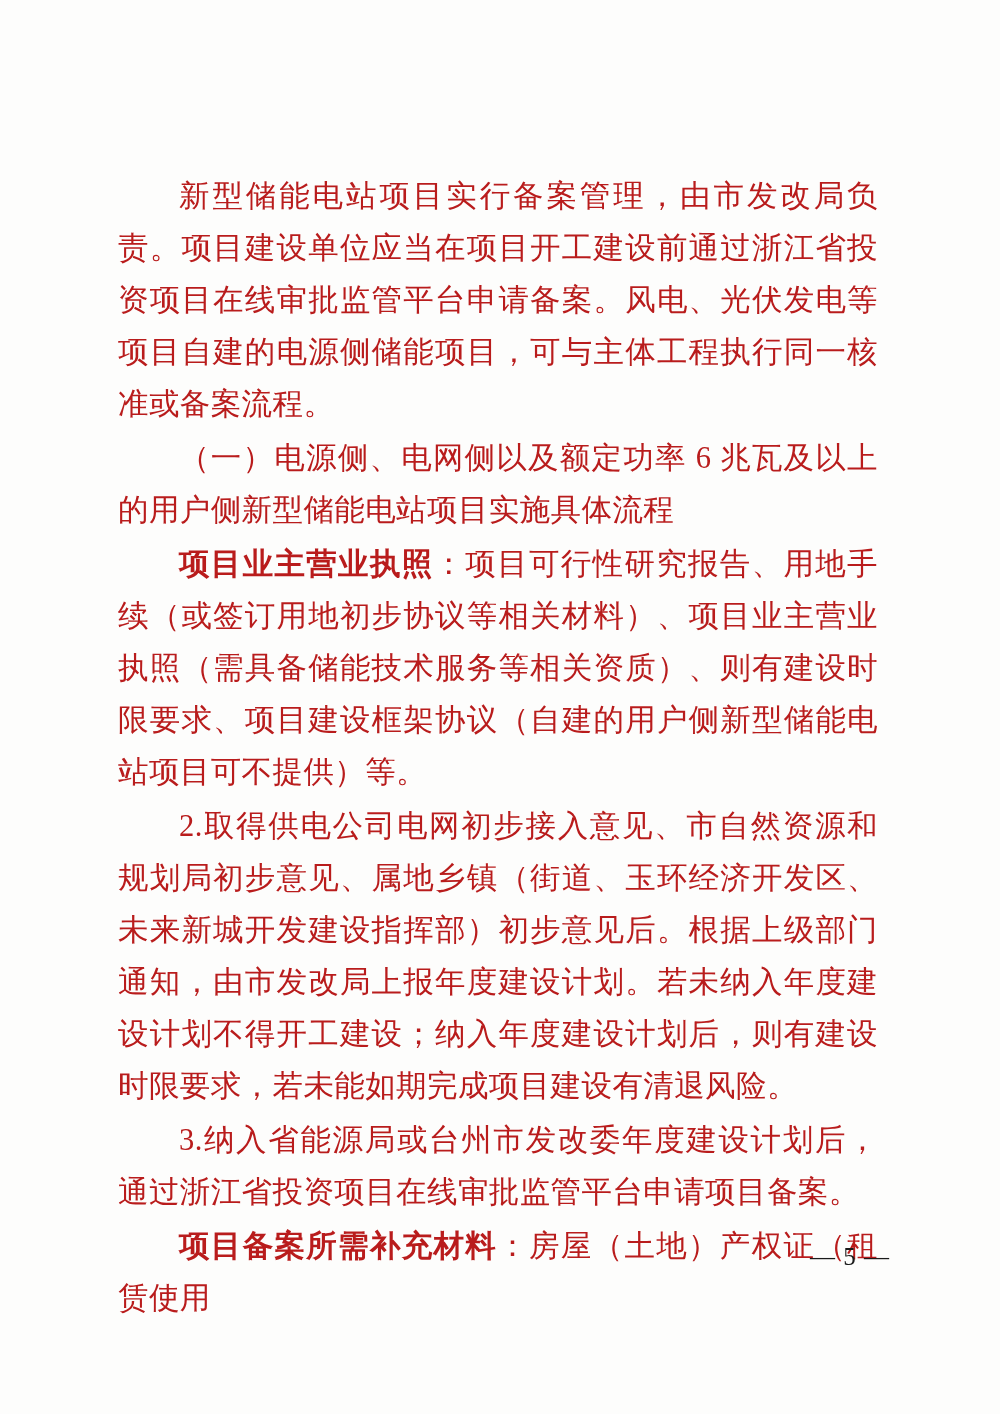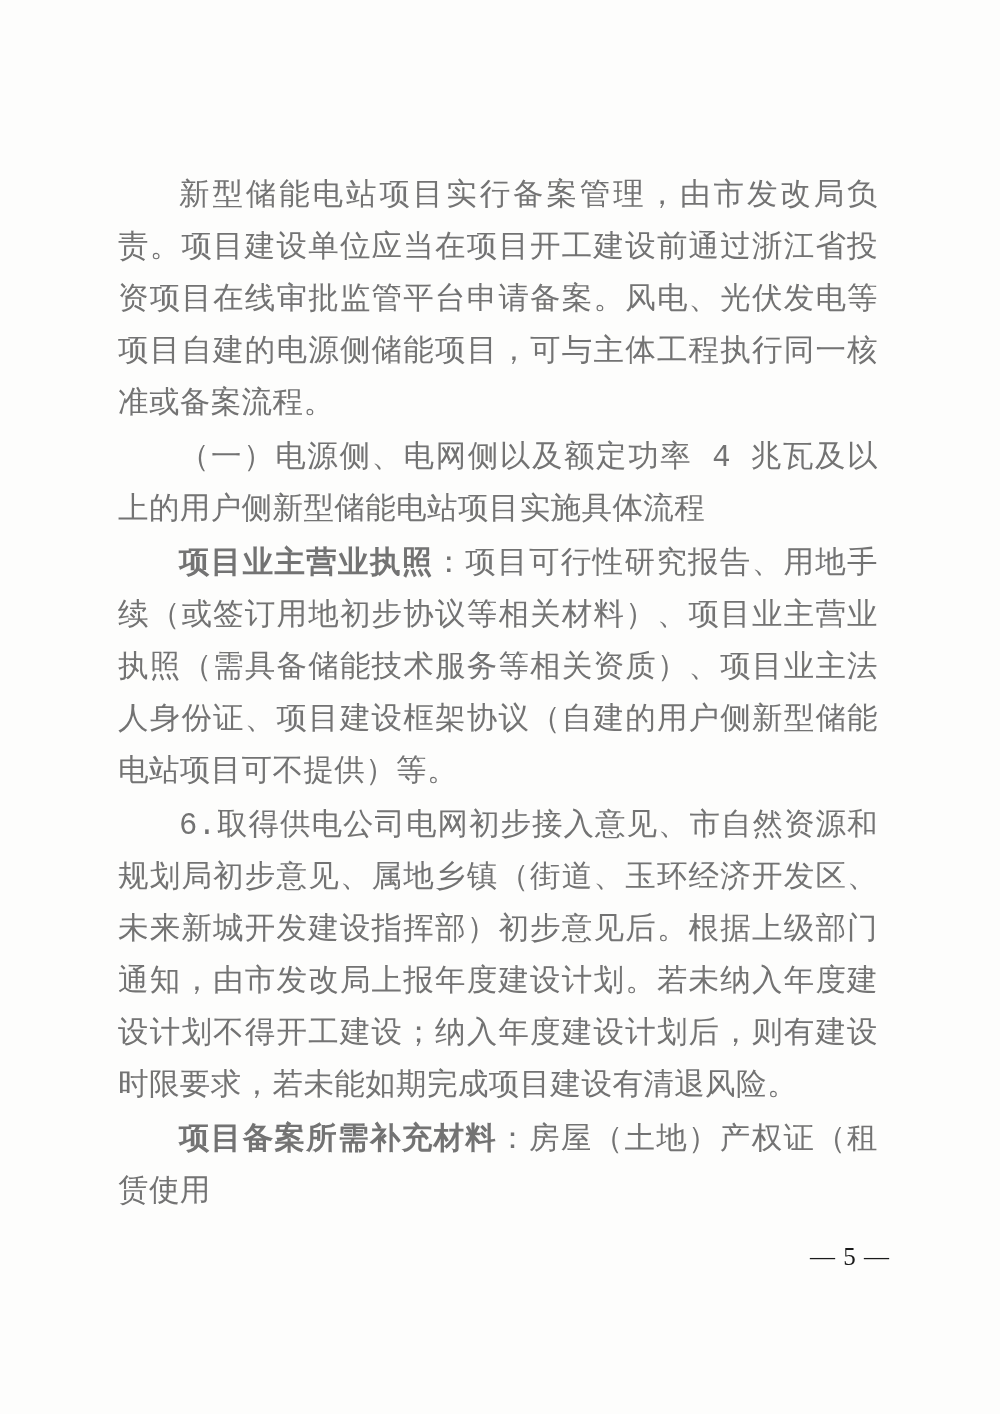--- a/index.html
+++ b/index.html
@@ -30,22 +30,21 @@
     width: 764px;
   }
   .para {
     font-size: 30.5px;
     line-height: 52px;
     letter-spacing: 0.4px;
     text-align: justify;
     text-justify: inter-ideograph;
     margin: 0 4px 2px 0;
     font-weight: 500;
-    color: #737373;
-    font-family: Liberation Mono, monospace;
+    color: #b91c1c;
   }
   .indent {
     text-indent: 61px;
   }
   .bold-lead {
     font-weight: 700;
   }
   .page-number {
     position: absolute;
     right: 110px;
@@ -57,26 +56,27 @@
   }
 </style>
 </head>
 <body>
 
 <div class="page">
   <div class="content">
 
     <p class="para indent">新型储能电站项目实行备案管理，由市发改局负责。项目建设单位应当在项目开工建设前通过浙江省投资项目在线审批监管平台申请备案。风电、光伏发电等项目自建的电源侧储能项目，可与主体工程执行同一核准或备案流程。</p>
 
-    <p class="para indent">（一）电源侧、电网侧以及额定功率 4 兆瓦及以上的用户侧新型储能电站项目实施具体流程</p>
+    <p class="para indent">（一）电源侧、电网侧以及额定功率 6 兆瓦及以上的用户侧新型储能电站项目实施具体流程</p>
 
 
-    <p class="para indent"><span class="bold-lead">项目业主营业执照</span><span>：项目可行性研究报告、用地手续（或签订用地初步协议等相关材料）、项目业主营业执照（需具备储能技术服务等相关资质）、项目业主法人身份证、项目建设框架协议（自建的用户侧新型储能电站项目可不提供）等。</span></p>
+    <p class="para indent"><span class="bold-lead">项目业主营业执照</span><span>：项目可行性研究报告、用地手续（或签订用地初步协议等相关材料）、项目业主营业执照（需具备储能技术服务等相关资质）、则有建设时限要求、项目建设框架协议（自建的用户侧新型储能电站项目可不提供）等。</span></p>
 
-    <p class="para indent">6.取得供电公司电网初步接入意见、市自然资源和规划局初步意见、属地乡镇（街道、玉环经济开发区、未来新城开发建设指挥部）初步意见后。根据上级部门通知，由市发改局上报年度建设计划。若未纳入年度建设计划不得开工建设；纳入年度建设计划后，则有建设时限要求，若未能如期完成项目建设有清退风险。</p>
+    <p class="para indent">2.取得供电公司电网初步接入意见、市自然资源和规划局初步意见、属地乡镇（街道、玉环经济开发区、未来新城开发建设指挥部）初步意见后。根据上级部门通知，由市发改局上报年度建设计划。若未纳入年度建设计划不得开工建设；纳入年度建设计划后，则有建设时限要求，若未能如期完成项目建设有清退风险。</p>
 
+    <p class="para indent">3.纳入省能源局或台州市发改委年度建设计划后，通过浙江省投资项目在线审批监管平台申请项目备案。</p>
 
     <p class="para indent"><span class="bold-lead">项目备案所需补充材料</span><span>：房屋（土地）产权证（租赁使用</span></p>
 
   </div>
 
   <div class="page-number">— 5 —</div>
 </div>
 
 </body></html>

